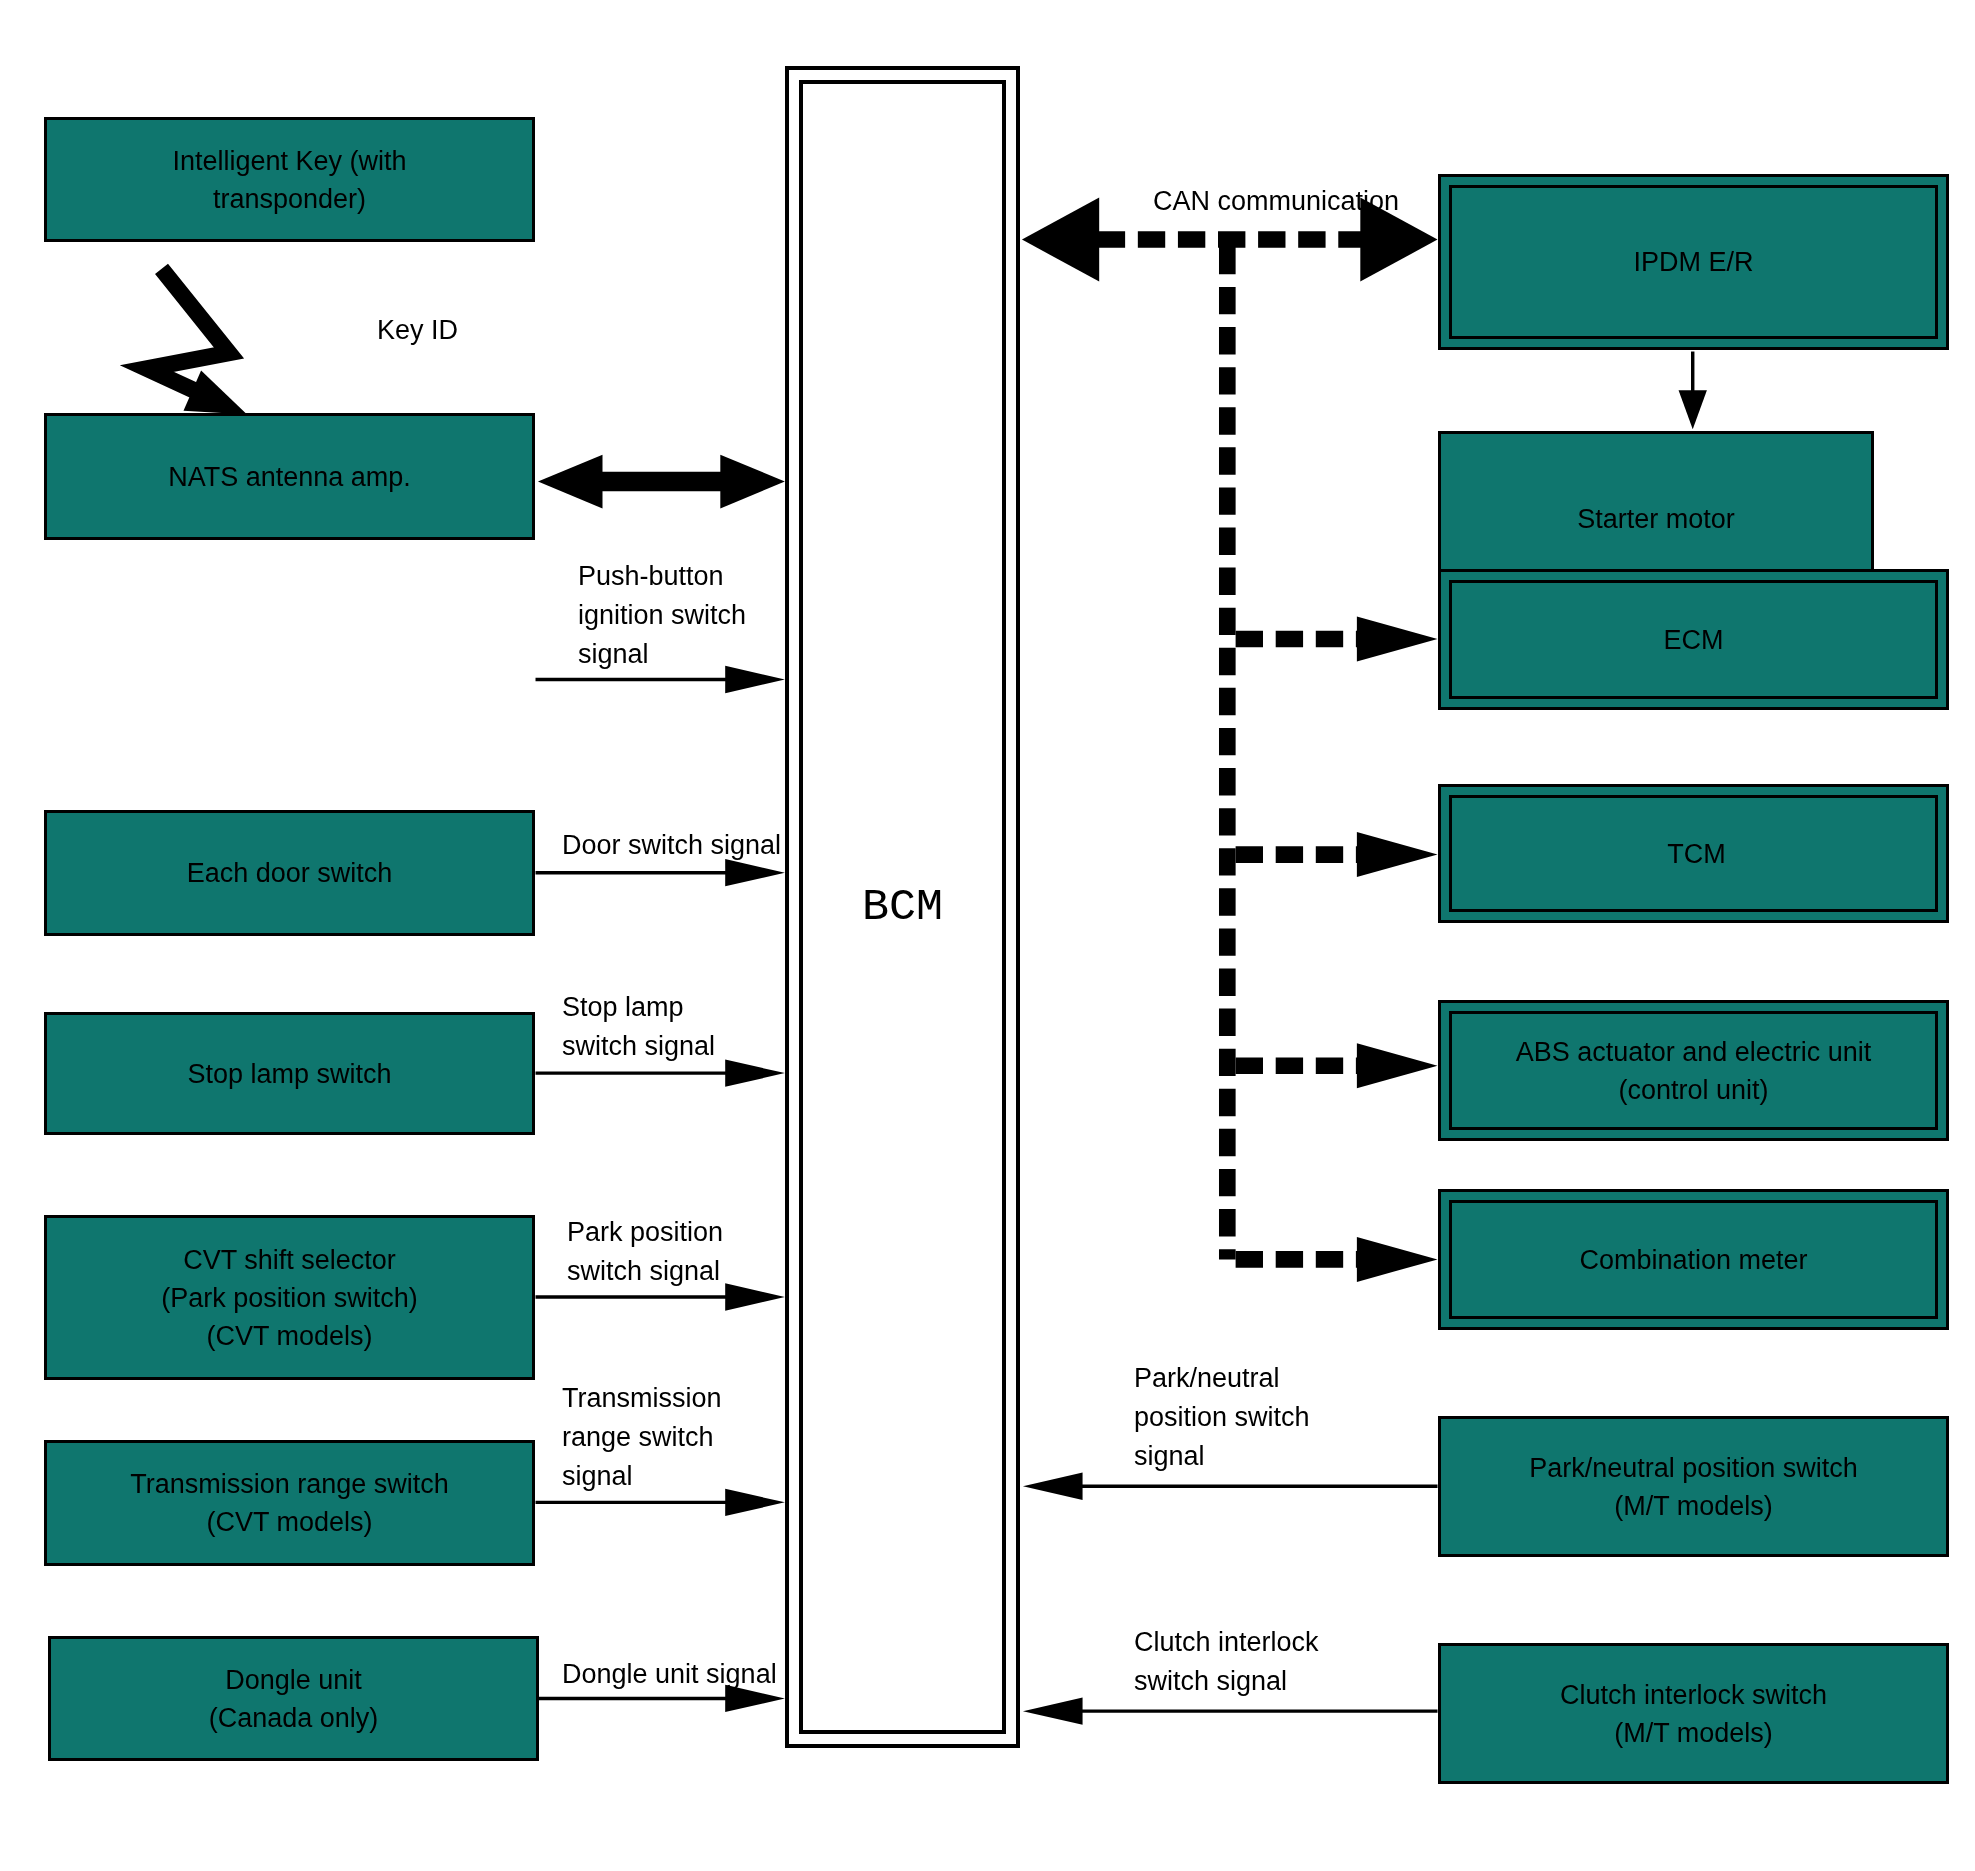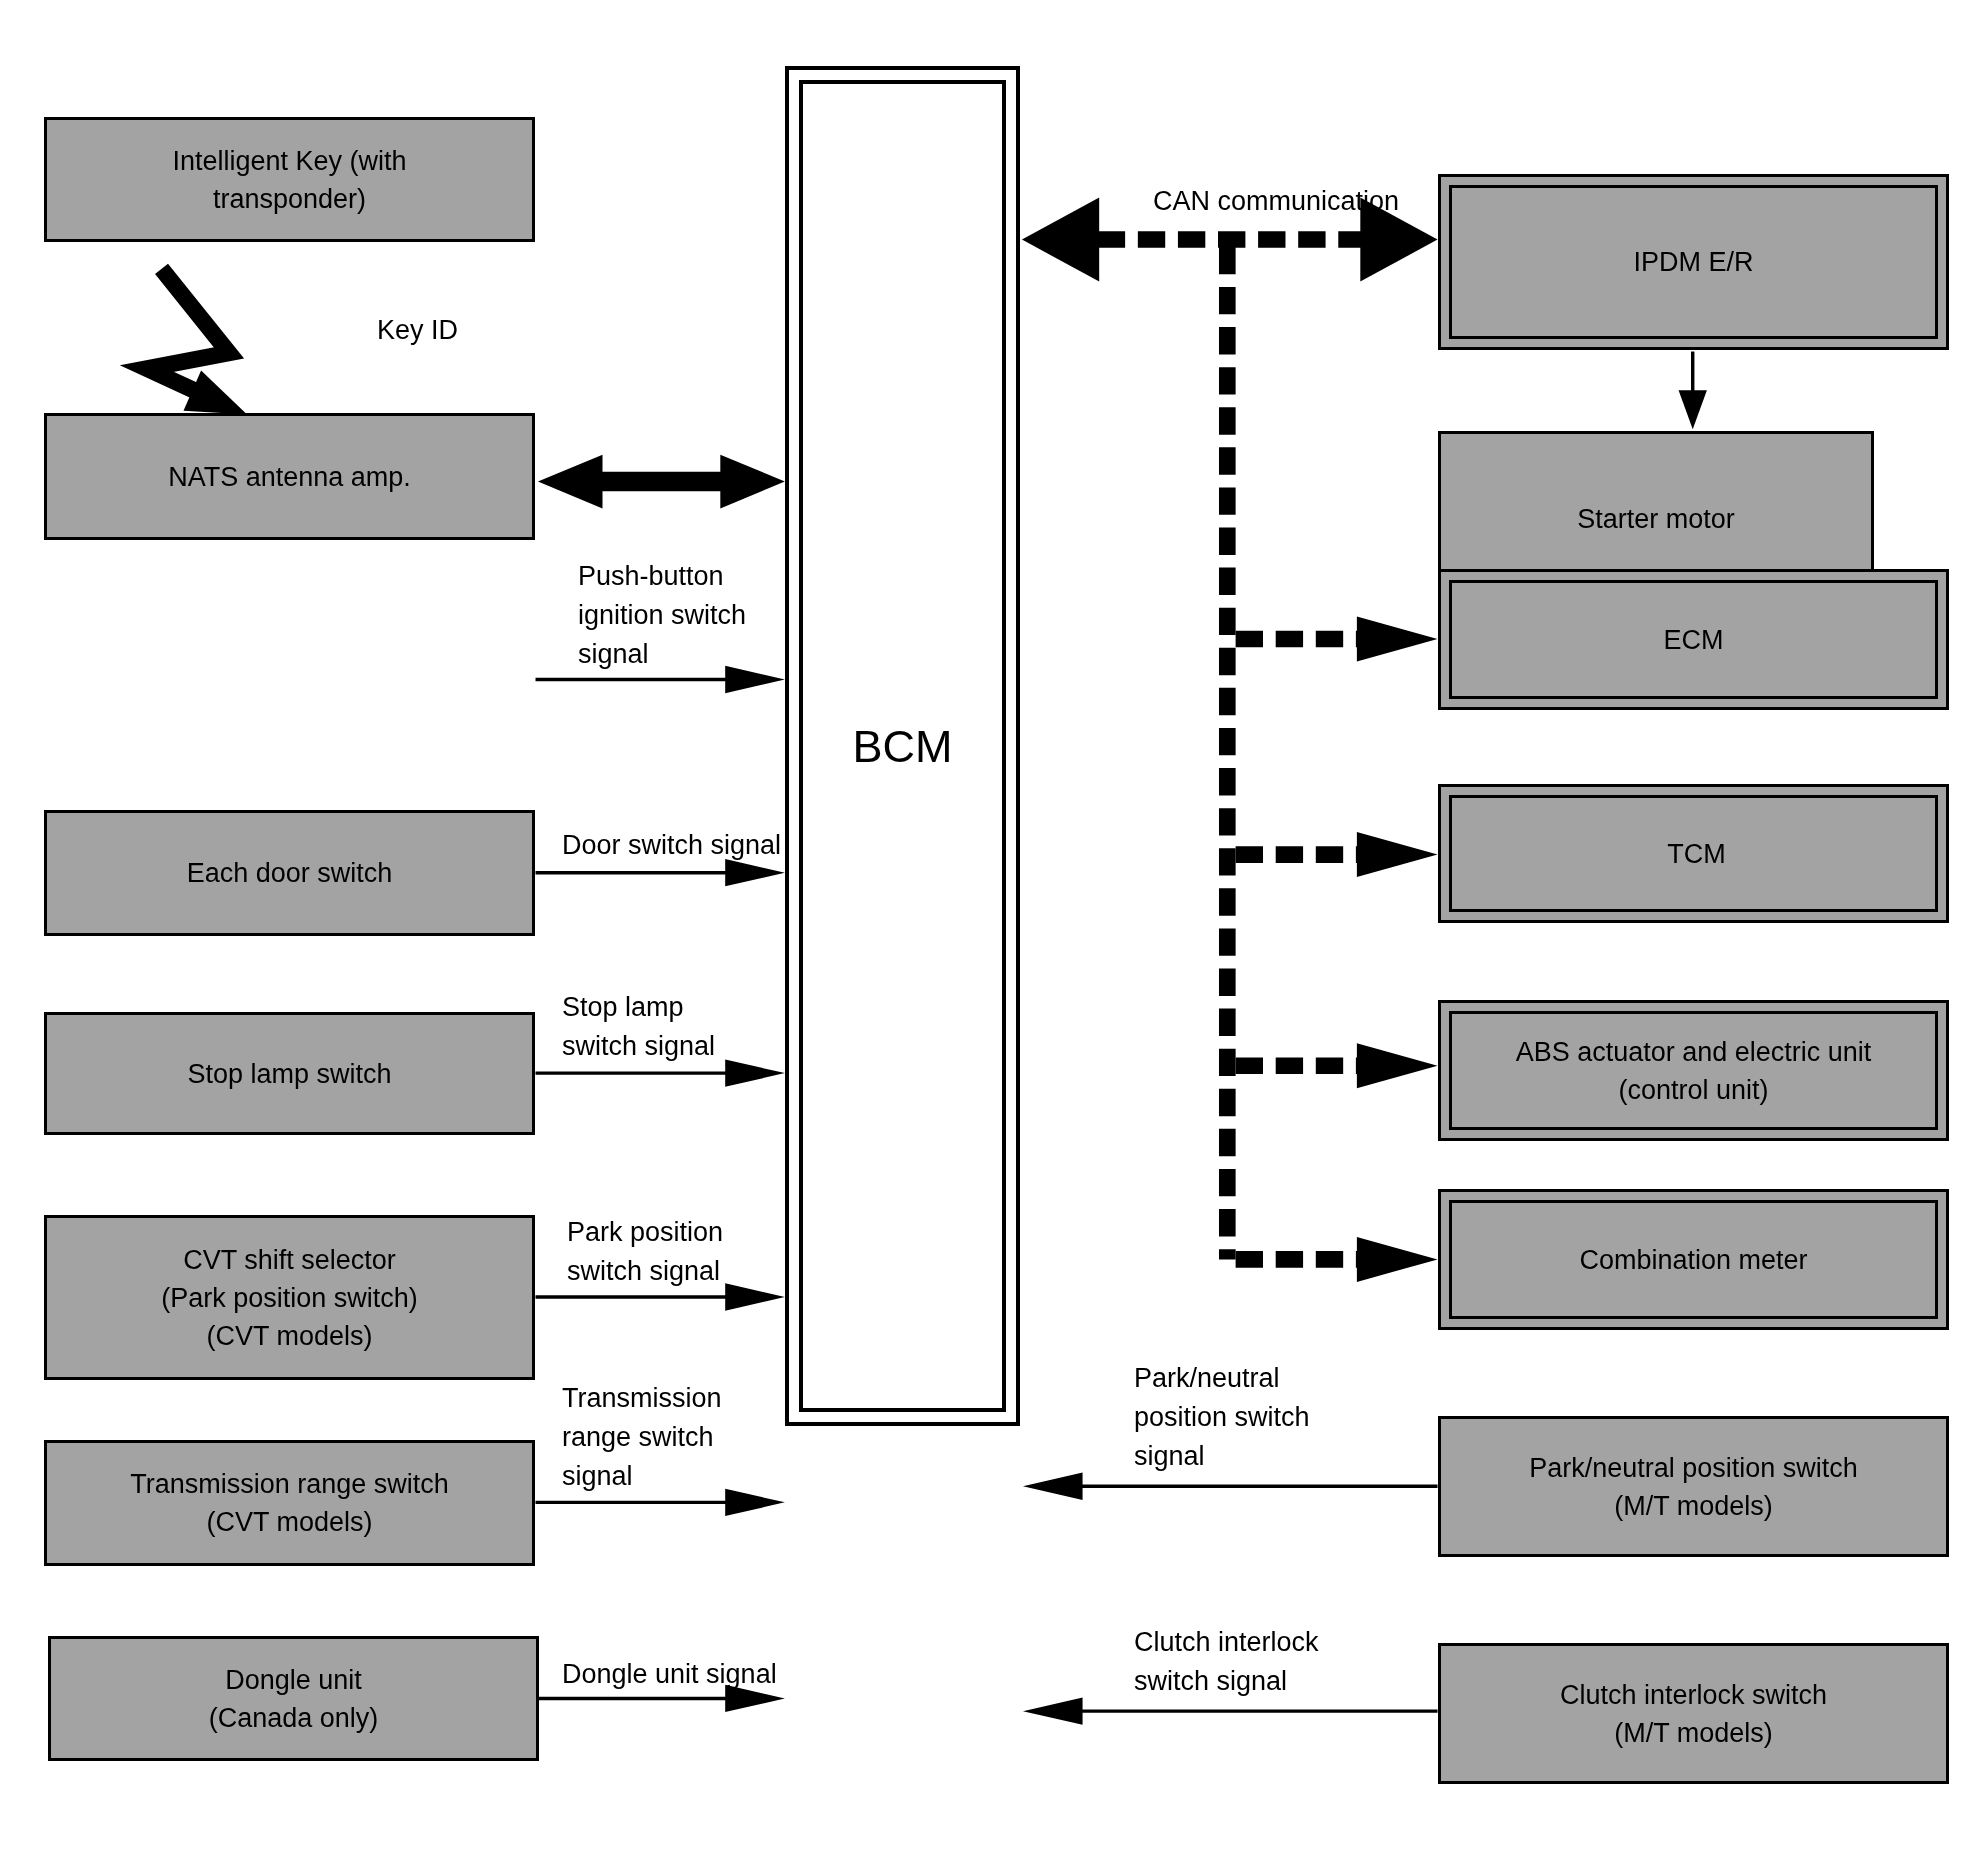--- a/index.html
+++ b/index.html
@@ -16,21 +16,21 @@
     overflow:hidden;
   }
   .wires{
     position:absolute; left:0; top:0;
     width:1975px; height:1871px;
   }
   .box{
     position:absolute;
     box-sizing:border-box;
     border:3.9px solid #000;
-    background:#a3a3a3;
+    background:#0f766e;
     display:flex;
     align-items:center;
     justify-content:center;
     text-align:center;
     font-size:27px;
     line-height:38px;
     white-space:pre-line;
   }
   .box.double::before{
     content:"";
@@ -169,21 +169,21 @@
   </div>
   <div class="box" style="left:44px;  top:1440px; width:491px; height:126px;">
     <span>Transmission range switch
 (CVT models)</span>
   </div>
   <div class="box" style="left:48px;  top:1636px; width:491px; height:125px;">
     <span>Dongle unit
 (Canada only)</span>
   </div>
 
-  <div class="bcm" style="left:785px; top:66px; width:235px; height:1360px;">
+  <div class="bcm" style="left:785px; top:66px; width:235px; height:1682px;font-family:Liberation Mono, monospace;">
     <span>BCM</span>
   </div>
 
   <div class="box double" style="left:1438px; top:174px;  width:511px; height:176px;">
     <span>IPDM E/R</span>
   </div>
   <div class="box" style="left:1438px; top:431px;  width:436px; height:176px;">
     <span>Starter motor</span>
   </div>
   <div class="box double" style="left:1438px; top:569px; width:511px; height:141px;">

